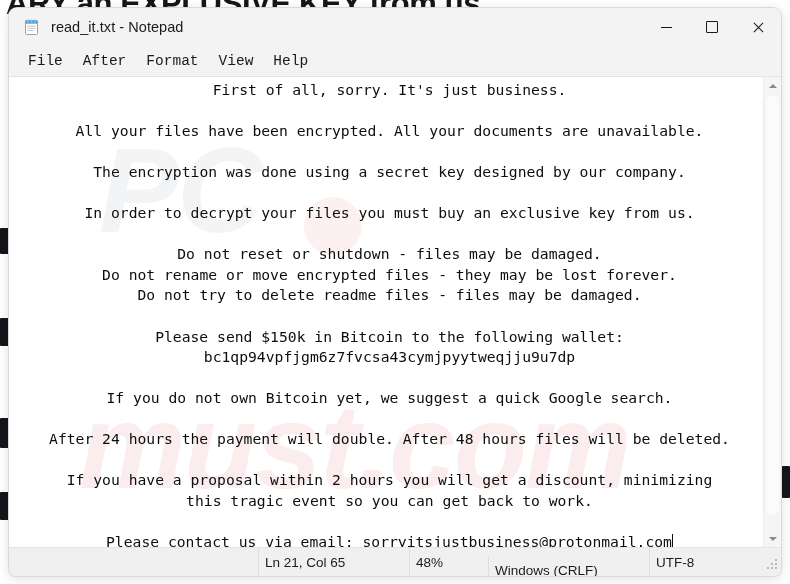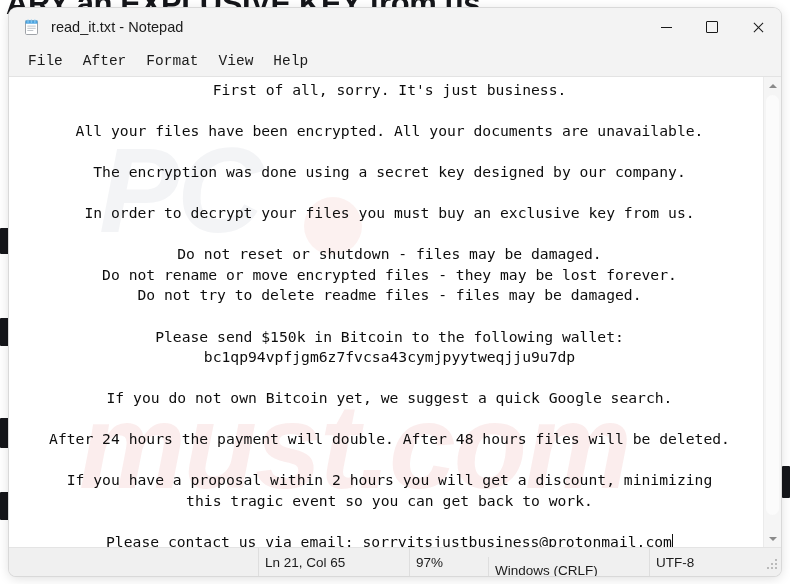--- a/index.html
+++ b/index.html
@@ -396,21 +396,21 @@
       </div>
       <div id="sb-thumb"></div>
       <div class="sb-arrow">
         <span class="tri-down"></span>
       </div>
     </div>
   </div>
 
   <div id="status-bar">
     <div class="status-cell" id="status-lncol">Ln 21, Col 65</div>
-    <div class="status-cell" id="status-zoom">97%</div>
+    <div class="status-cell" id="status-zoom">48%</div>
     <div class="status-cell" id="status-eol">Windows (CRLF)</div>
     <div class="status-cell" id="status-enc">UTF-8</div>
     <div id="resize-grip">
       <i style="right:1px;  bottom:1px;"></i>
       <i style="right:5px;  bottom:1px;"></i>
       <i style="right:9px;  bottom:1px;"></i>
       <i style="right:1px;  bottom:5px;"></i>
       <i style="right:5px;  bottom:5px;"></i>
       <i style="right:1px;  bottom:9px;"></i>
     </div>

